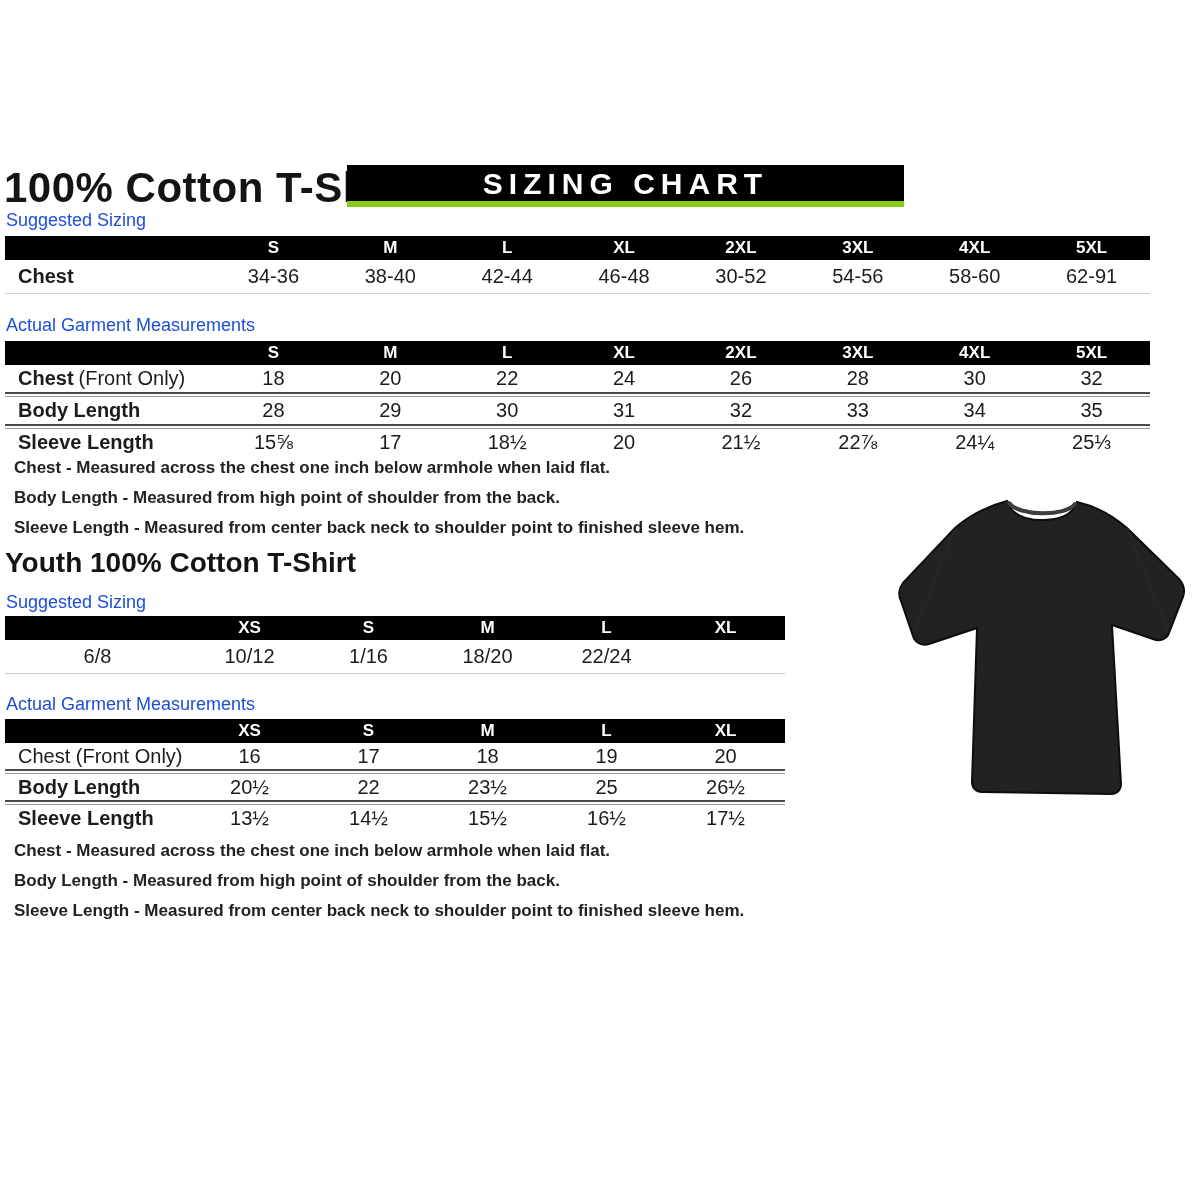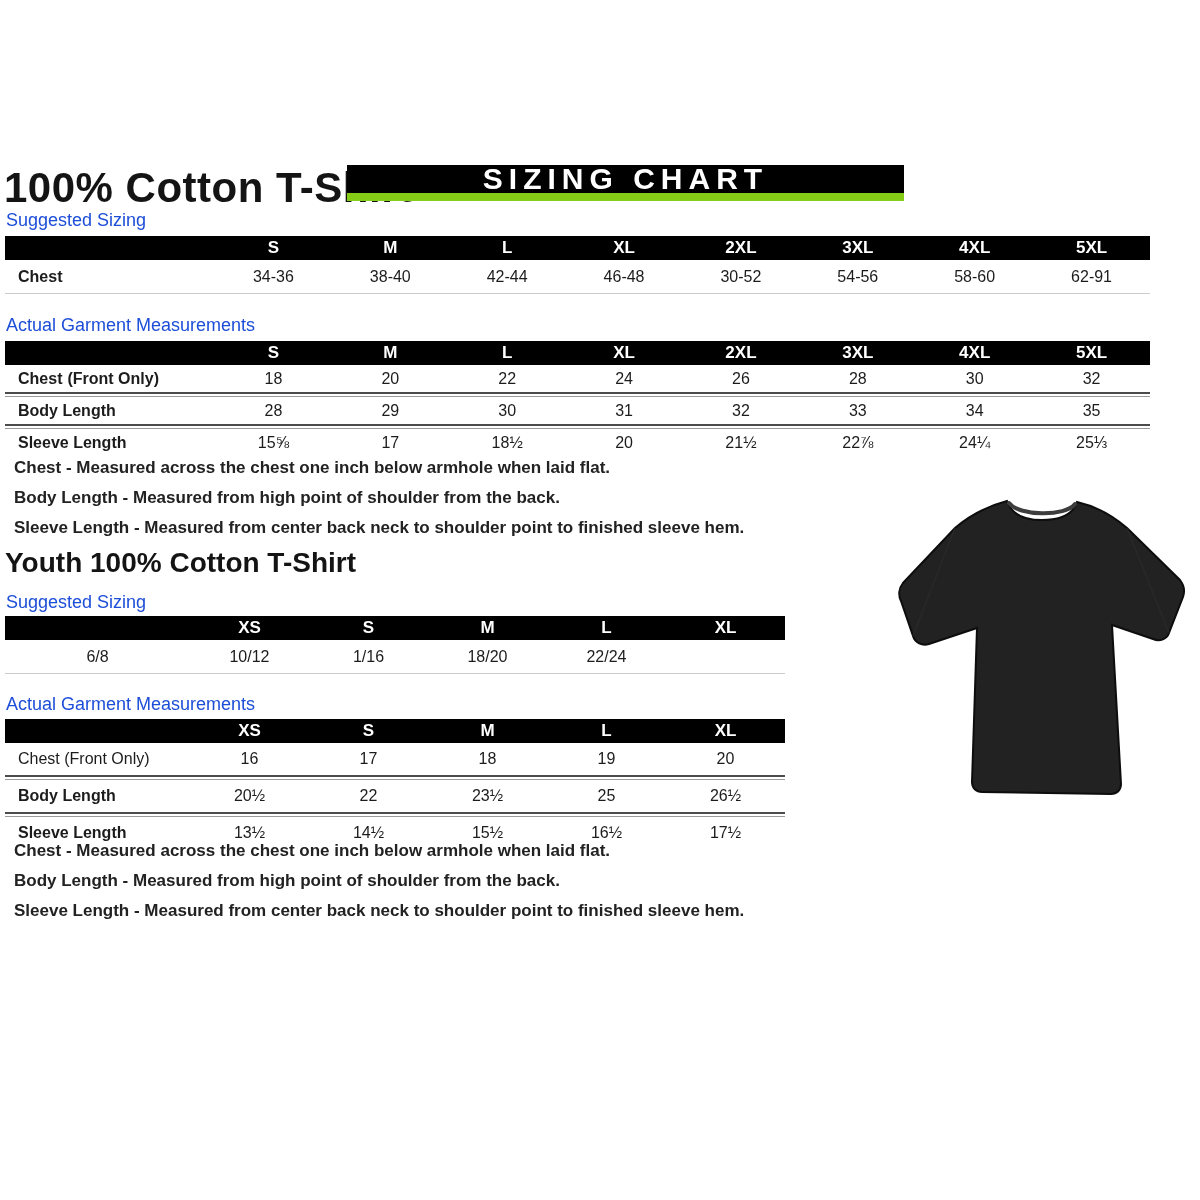--- a/index.html
+++ b/index.html
@@ -7,46 +7,46 @@
     width:1200px;height:1200px;background:#ffffff;
     font-family:"Liberation Sans","DejaVu Sans",sans-serif;
     color:#1c1c1c;position:relative;overflow:hidden;
   }
   .abs{position:absolute;}
   .page-title{
     left:4px;top:164px;font-size:42px;font-weight:bold;color:#141414;
     letter-spacing:0.5px;
   }
   .banner{
-    left:347px;top:165px;width:557px;height:36px;background:#000;
-    display:flex;align-items:center;justify-content:center;
-    border-bottom:8px solid #84cc16;box-sizing:border-box;
+    left:347px;top:165px;width:557px;height:42px;background:#000;
+    display:flex;align-items:flex-end;justify-content:center;
+    border-bottom:6px solid #84cc16;box-sizing:border-box;
   }
   .banner span{
     color:#fff;font-size:30px;font-weight:bold;letter-spacing:6px;
   }
   .sec-label{left:6px;font-size:18px;color:#1d4ed8;}
   .table{
     left:5px;display:grid;box-sizing:border-box;
   }
   .adult-grid{width:1145px;grid-template-columns:210px repeat(8,1fr);}
   .youth-grid{width:780px;grid-template-columns:185px repeat(5,1fr);}
   .th{
     background:#000;color:#fff;font-weight:bold;font-size:17px;
     height:24px;line-height:24px;text-align:center;
   }
   .td{
-    font-size:16px;text-align:center;display:flex;align-items:center;justify-content:center;
+    font-size:20px;text-align:center;display:flex;align-items:center;justify-content:center;
   }
   .r34{height:33px;}
   .r27{height:27px;}
-  .r26{height:32px;}
+  .r26{height:26px;}
   .tlabel{justify-content:flex-start;padding-left:13px;}
   .bold{font-weight:bold;}
-  .suffix{margin-left:5px;font-weight:bold;}
+  .suffix{margin-left:5px;font-weight:normal;}
   .divider{
     grid-column:1 / -1;height:5px;box-sizing:border-box;
     border-top:2px solid #4c4c4c;border-bottom:1px solid #9b9b9b;background:#fff;
   }
   .faint-divider{grid-column:1 / -1;height:1px;background:#cccccc;}
   .notes{left:14px;font-size:17px;color:#222;font-weight:bold;}
   .note{margin-bottom:12px;line-height:18px;}
   .youth-title{
     left:5px;top:547px;font-size:28px;font-weight:bold;color:#141414;
   }

